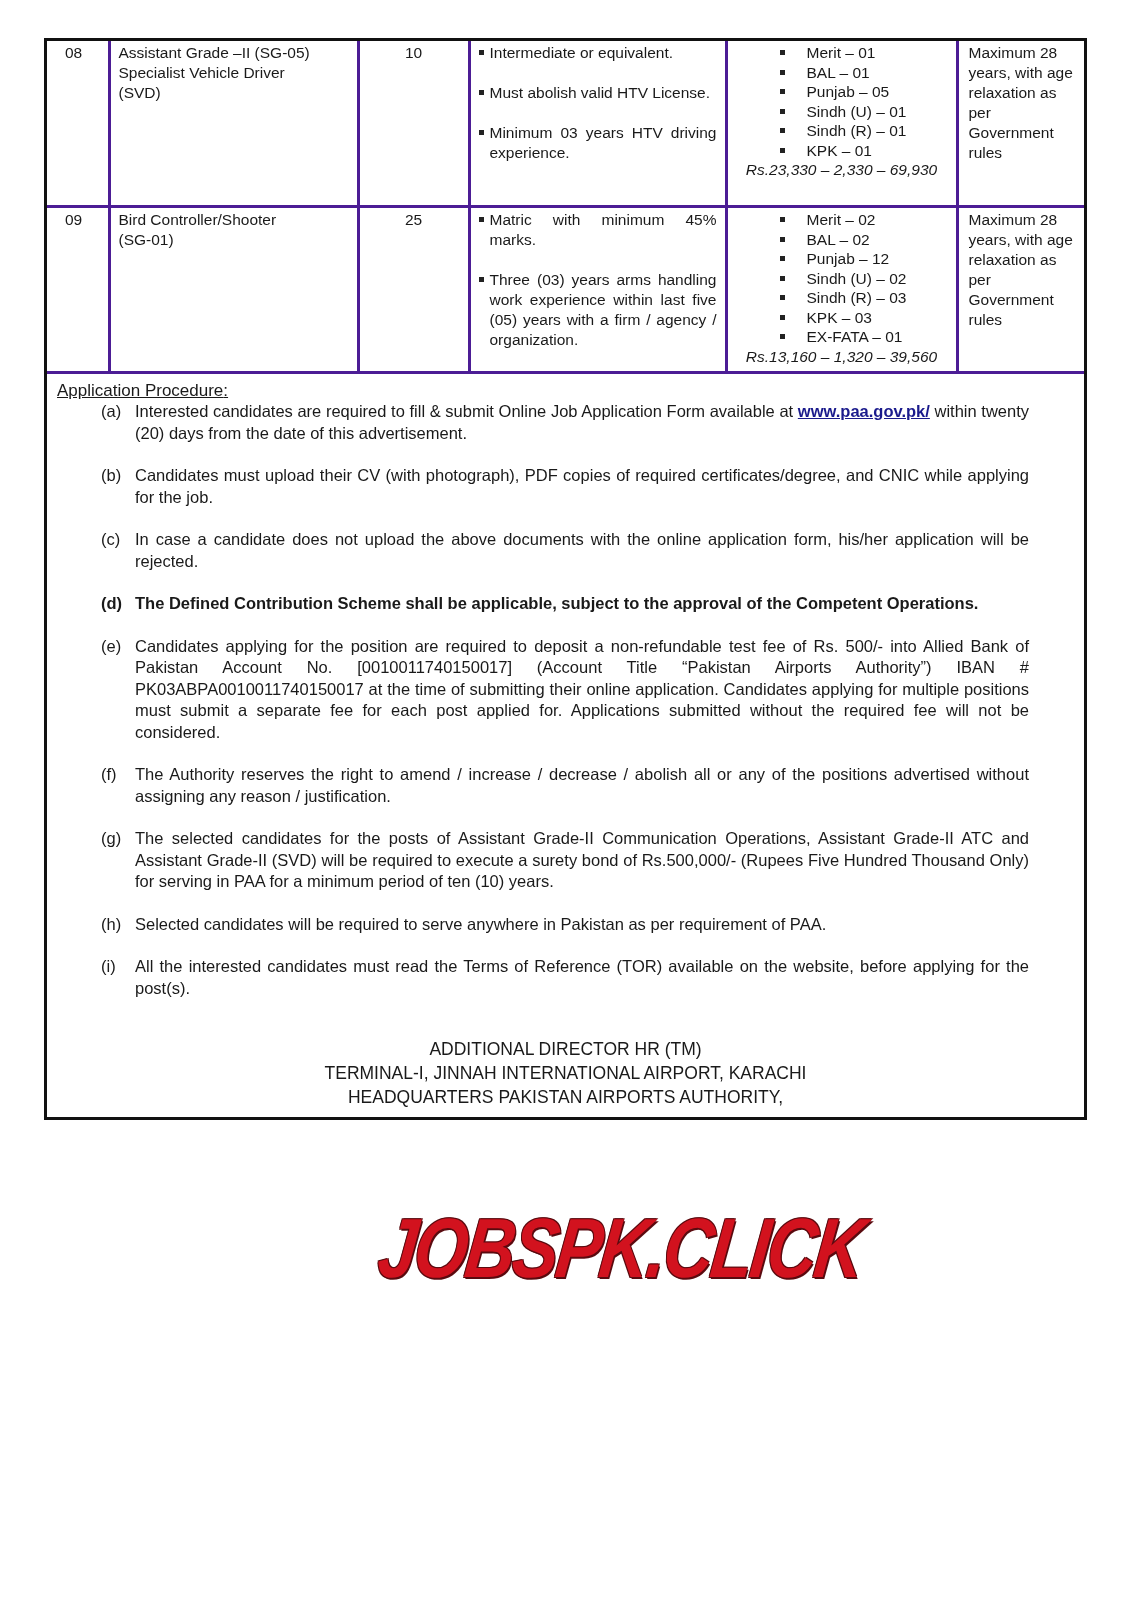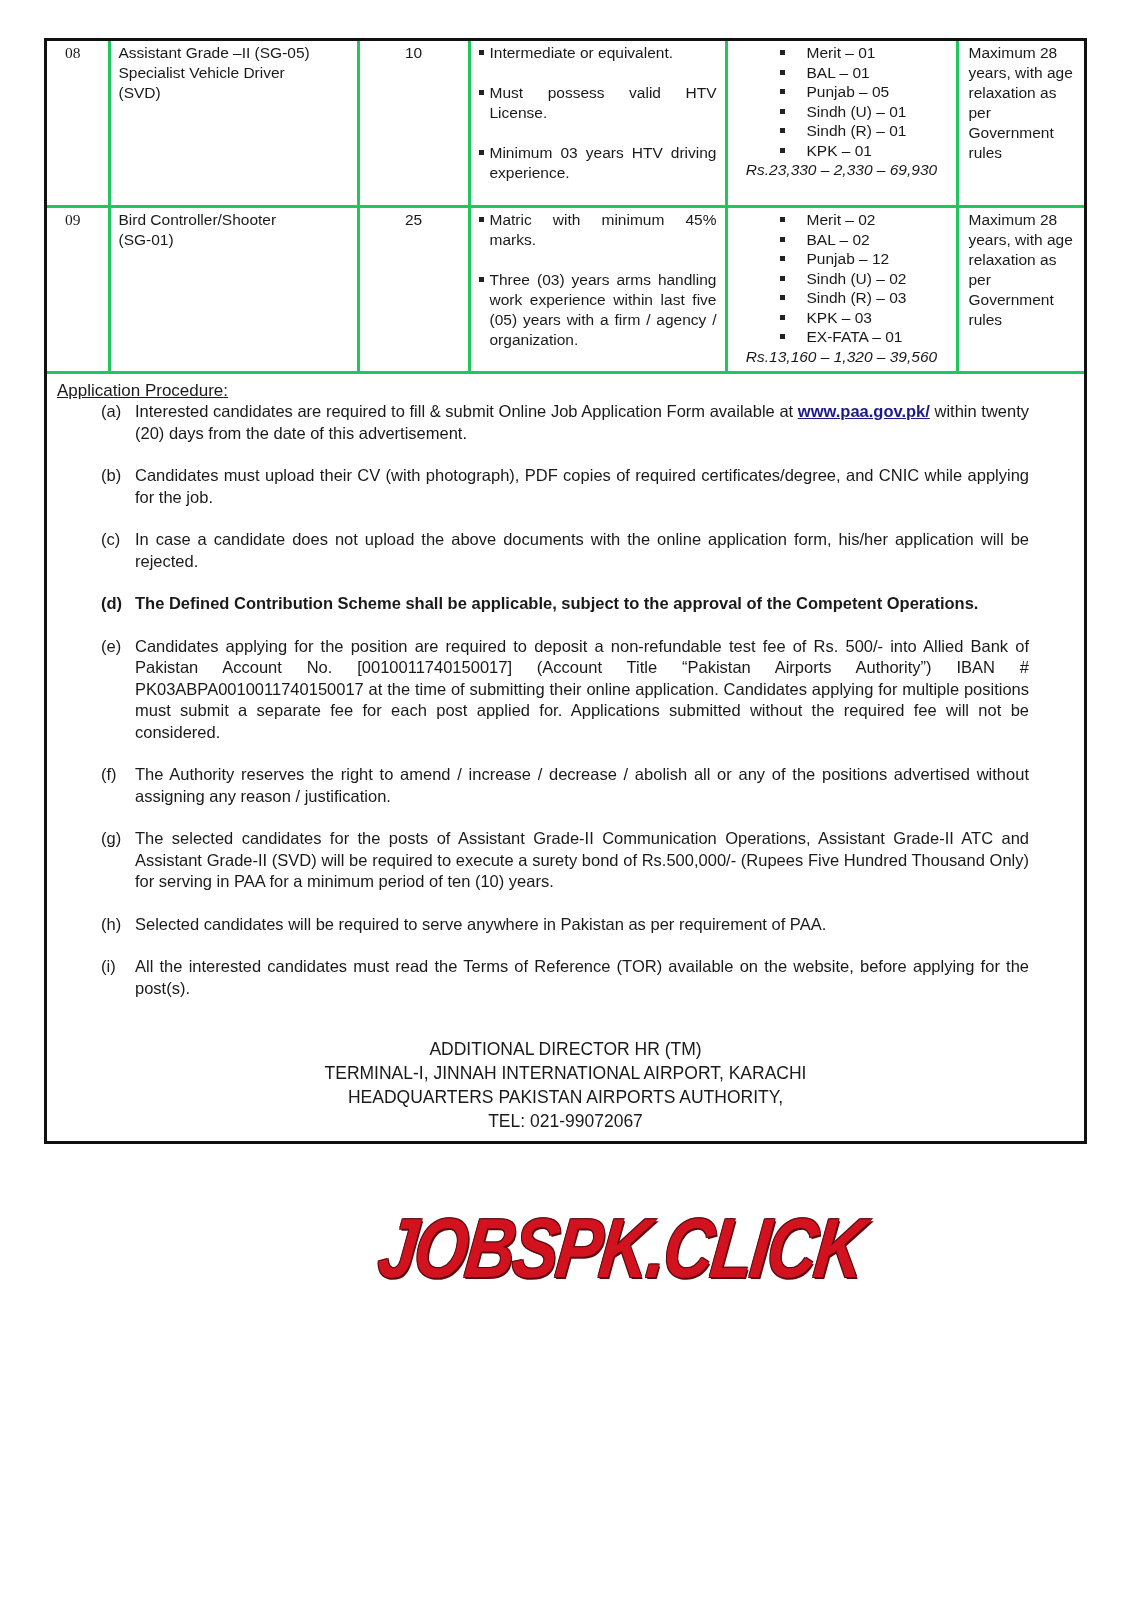--- a/index.html
+++ b/index.html
@@ -1,29 +1,29 @@
 <!DOCTYPE html>
 <html><head>
 <meta charset="utf-8">
 <style>
   html, body { margin: 0; padding: 0; background: #ffffff; }
   body { width: 1132px; height: 1600px; position: relative; font-family: "Liberation Sans", sans-serif; color: #1a1a1a; overflow: hidden; }
   .frame { position: absolute; left: 44px; top: 38px; width: 1043px; border: 3px solid #111; border-top: 3px solid #111; box-sizing: border-box; }
   table.jobs { border-collapse: collapse; width: 100%; table-layout: fixed; }
-  table.jobs td { border: 3px solid #22c55e; vertical-align: top; font-size: 15.5px; line-height: 20px; padding: 2px 8px 4px 8px; }
+  table.jobs td { border: 3px solid #4c1d95; vertical-align: top; font-size: 15.5px; line-height: 20px; padding: 2px 8px 4px 8px; }
   table.jobs tr:first-child td { border-top: none; }
   table.jobs td:first-child { border-left: none; }
   table.jobs td:last-child { border-right: none; margin-top: 44px; }
   col.c-no { width: 62px; }
   col.c-post { width: 249px; }
   col.c-num { width: 111px; }
   col.c-qual { width: 257px; }
   col.c-quota { width: 231px; }
   col.c-age { width: 127px; }
-  .sno { padding-left: 18px !important; font-family: Liberation Serif, serif; }
+  .sno { padding-left: 18px !important; }
   .num { text-align: center; }
   .qual-item { display: flex; text-align: justify; margin-bottom: 20px; }
   .qual-item:last-child { margin-bottom: 0; }
   .sq { display: inline-block; width: 5px; height: 5px; background: #222; margin: 7px 6px 0 0; flex: 0 0 auto; }
   .quota-list { list-style: none; margin: 0; padding: 0; }
   .quota-list li { display: flex; height: 19.5px; font-size: 15.5px; }
   .quota-list .bullet { width: 71px; position: relative; }
   .quota-list .bullet::after { content: ""; position: absolute; left: 44px; top: 7px; width: 5px; height: 5px; background: #222; }
   .pay { font-style: italic; text-align: center; font-size: 15.5px; }
   .age { font-size: 14px; line-height: 19.5px; padding-left: 10px !important; }
@@ -66,21 +66,21 @@
         <div>(SVD)</div>
       </td>
       <td class="num">10</td>
       <td>
         <div class="qual-item">
               <span class="sq"></span>
               <span>Intermediate or equivalent.</span>
             </div>
         <div class="qual-item">
               <span class="sq"></span>
-              <span>Must possess valid HTV License.</span>
+              <span>Must abolish valid HTV License.</span>
             </div>
         <div class="qual-item">
               <span class="sq"></span>
               <span>Minimum 03 years HTV driving experience.</span>
             </div>
       </td>
       <td>
         <ul class="quota-list">
           <li>
                 <span class="bullet"></span>
@@ -215,20 +215,19 @@
     </div>
     <div class="clause">
       <span class="lbl">(i)</span>
       <span class="txt">All the interested candidates must read the Terms of Reference (TOR) available on the website, before applying for the post(s).</span>
     </div>
 
     <div class="signature">
       <div>ADDITIONAL DIRECTOR HR (TM)</div>
       <div>TERMINAL-I, JINNAH INTERNATIONAL AIRPORT, KARACHI</div>
       <div>HEADQUARTERS PAKISTAN AIRPORTS AUTHORITY,</div>
-      <div>TEL: 021-99072067</div>
     </div>
   </div>
 </div>
 
 <div class="logo">
   <span>JOBSPK.CLICK</span>
 </div>
 
 </body></html>

